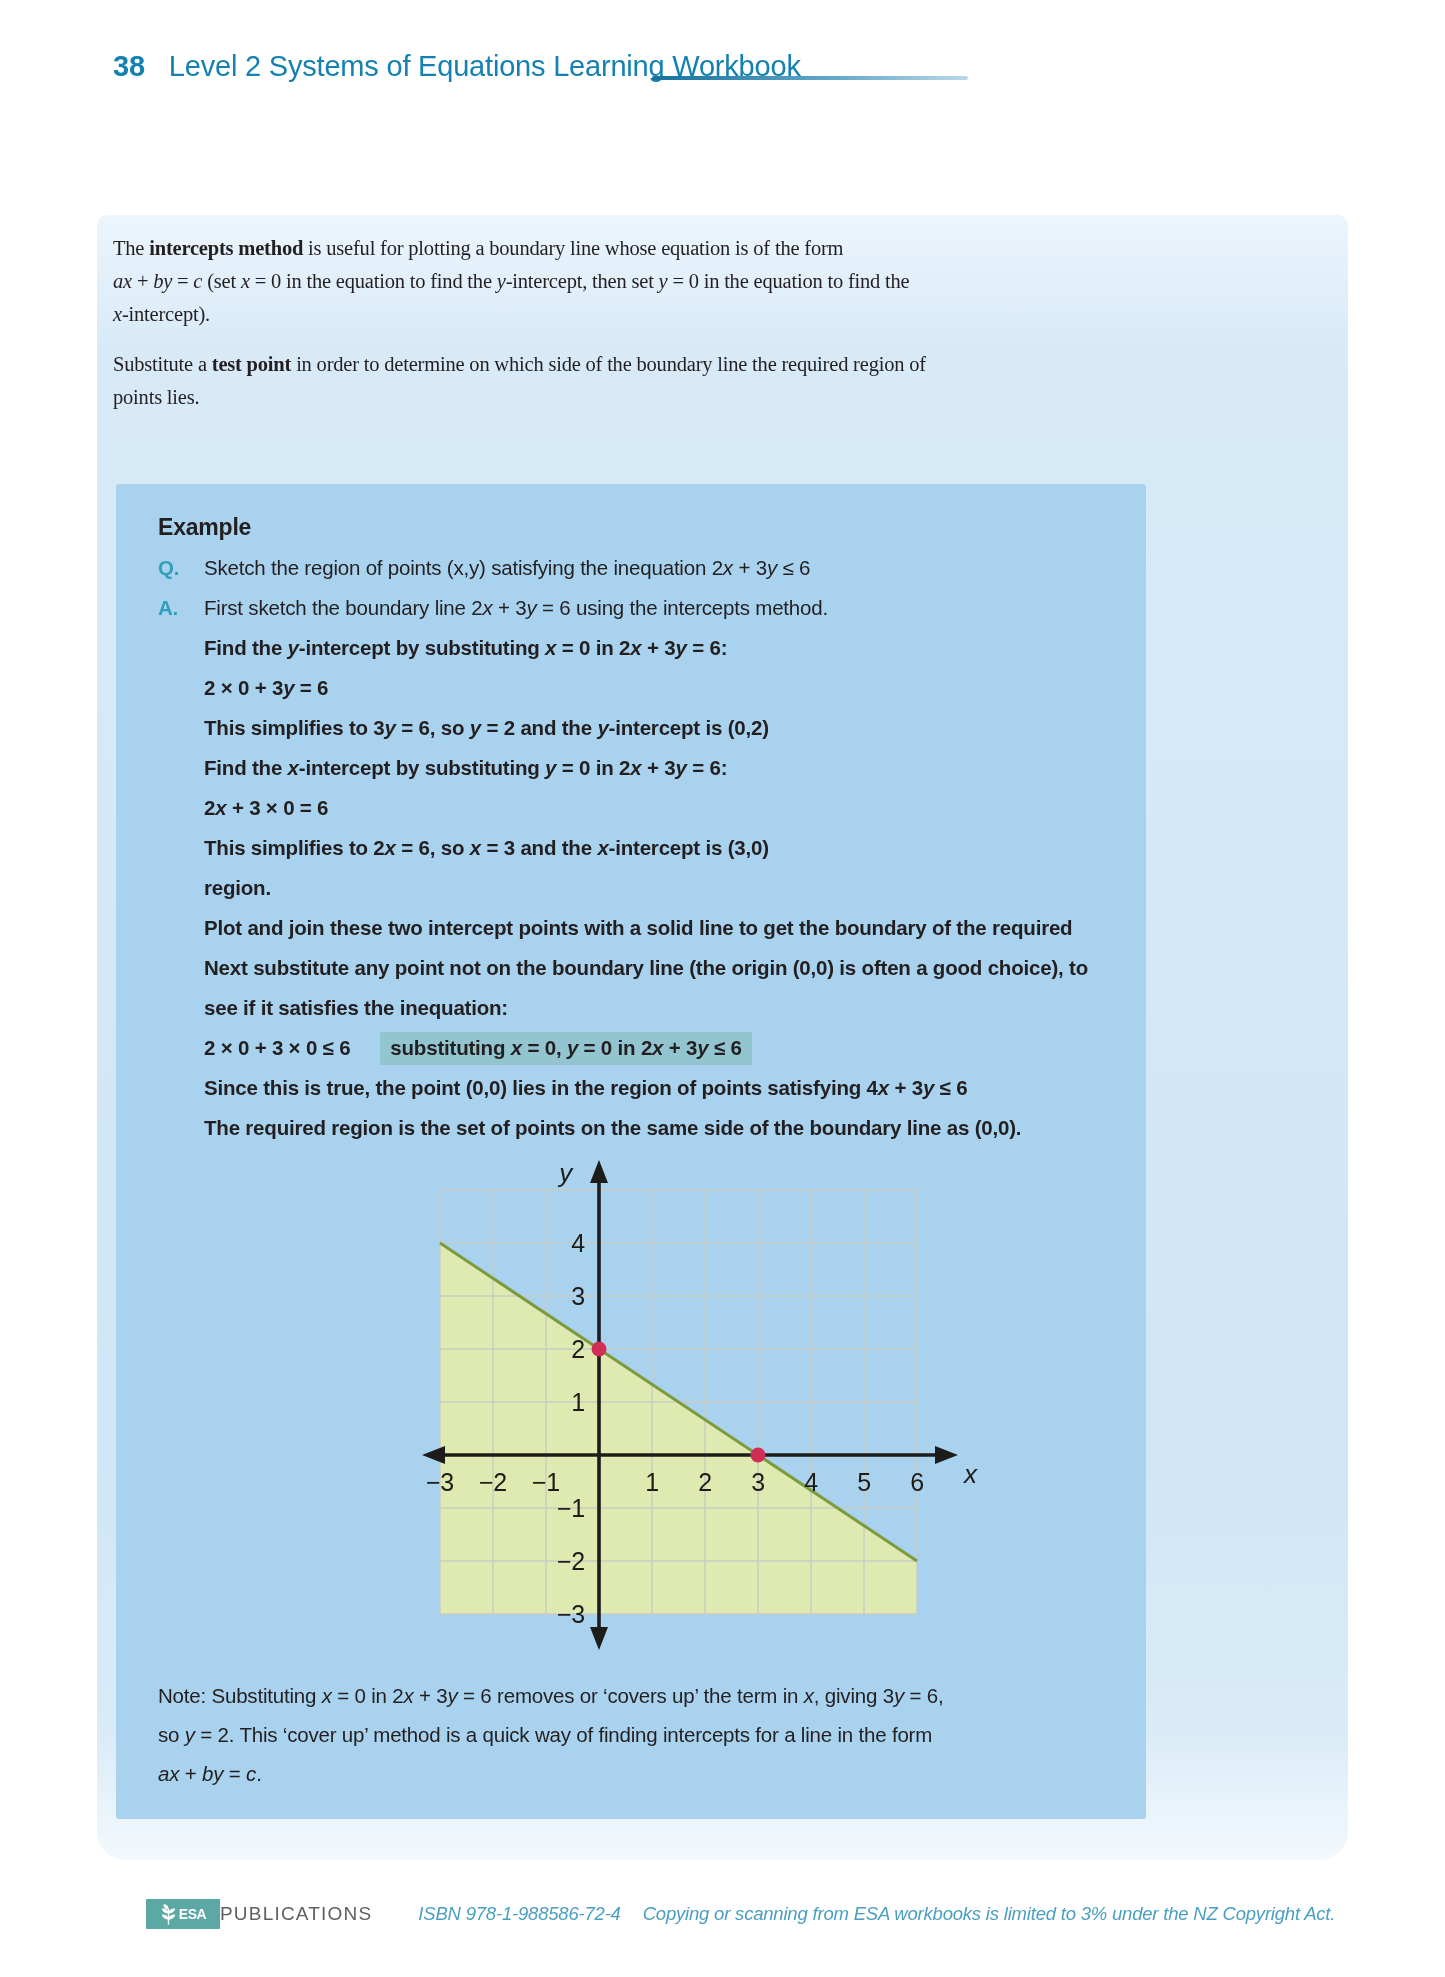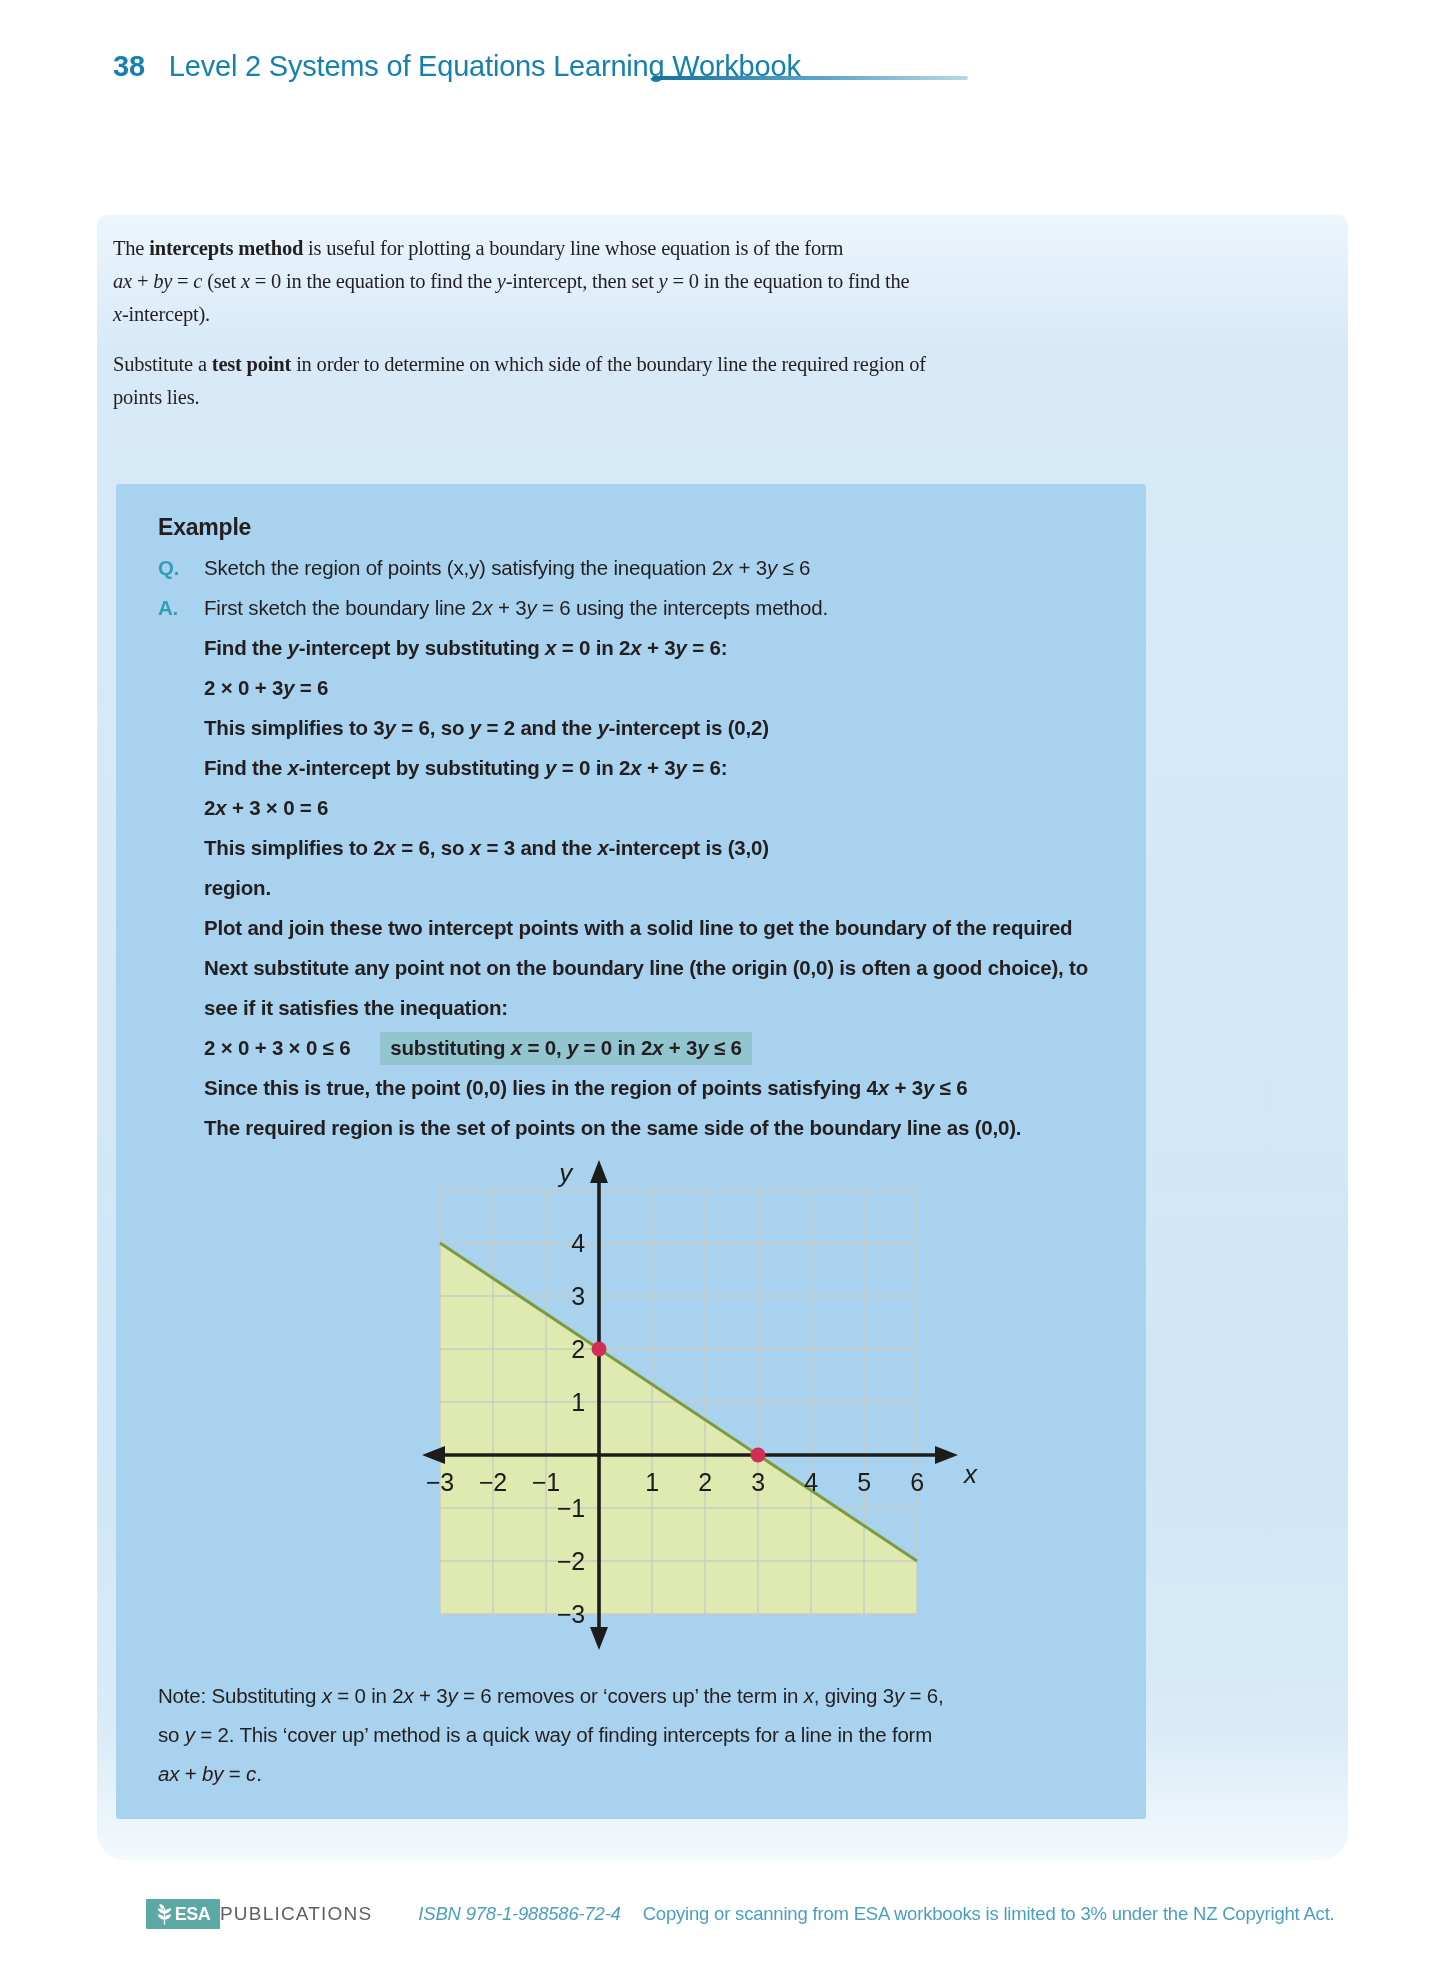--- a/index.html
+++ b/index.html
@@ -40,24 +40,24 @@
   .s-h{background:#92c5cf;padding:4px 10px 6px 10px;}
   .s-g{display:inline-block;width:30px;}
 
   
   #graph{display:block;margin:8px 0 0 262px;}
   #graph text{font-family:"Liberation Sans",sans-serif;}
 
   
   .footer{position:absolute;left:146px;top:1899px;display:flex;align-items:center;}
   .logo{width:74px;height:30px;background:#5ba8a4;display:flex;align-items:center;justify-content:center;gap:2px;border-radius:1px;}
-  .logo-text{color:#ffffff;font-weight:bold;font-size:18px;letter-spacing:-0.5px;}
+  .logo-text{color:#ffffff;font-weight:bold;font-size:14px;letter-spacing:-0.5px;}
   .publisher{font-size:19px;color:#5d6064;letter-spacing:1.2px;margin-left:0;}
   .isbn{font-style:italic;color:#4a9fc0;font-size:18.5px;margin-left:46px;}
-  .notice{color:#4a9fc0;font-size:18.5px;margin-left:22px;}
+  .notice{font-style:italic;color:#4a9fc0;font-size:18.5px;margin-left:22px;}
 </style>
 </head>
 <body>
 
 <div class="page">
 
   <div class="header">
     <span class="pagenum">38</span>
     <span class="booktitle">Level 2 Systems of Equations Learning Workbook</span>
   </div>

